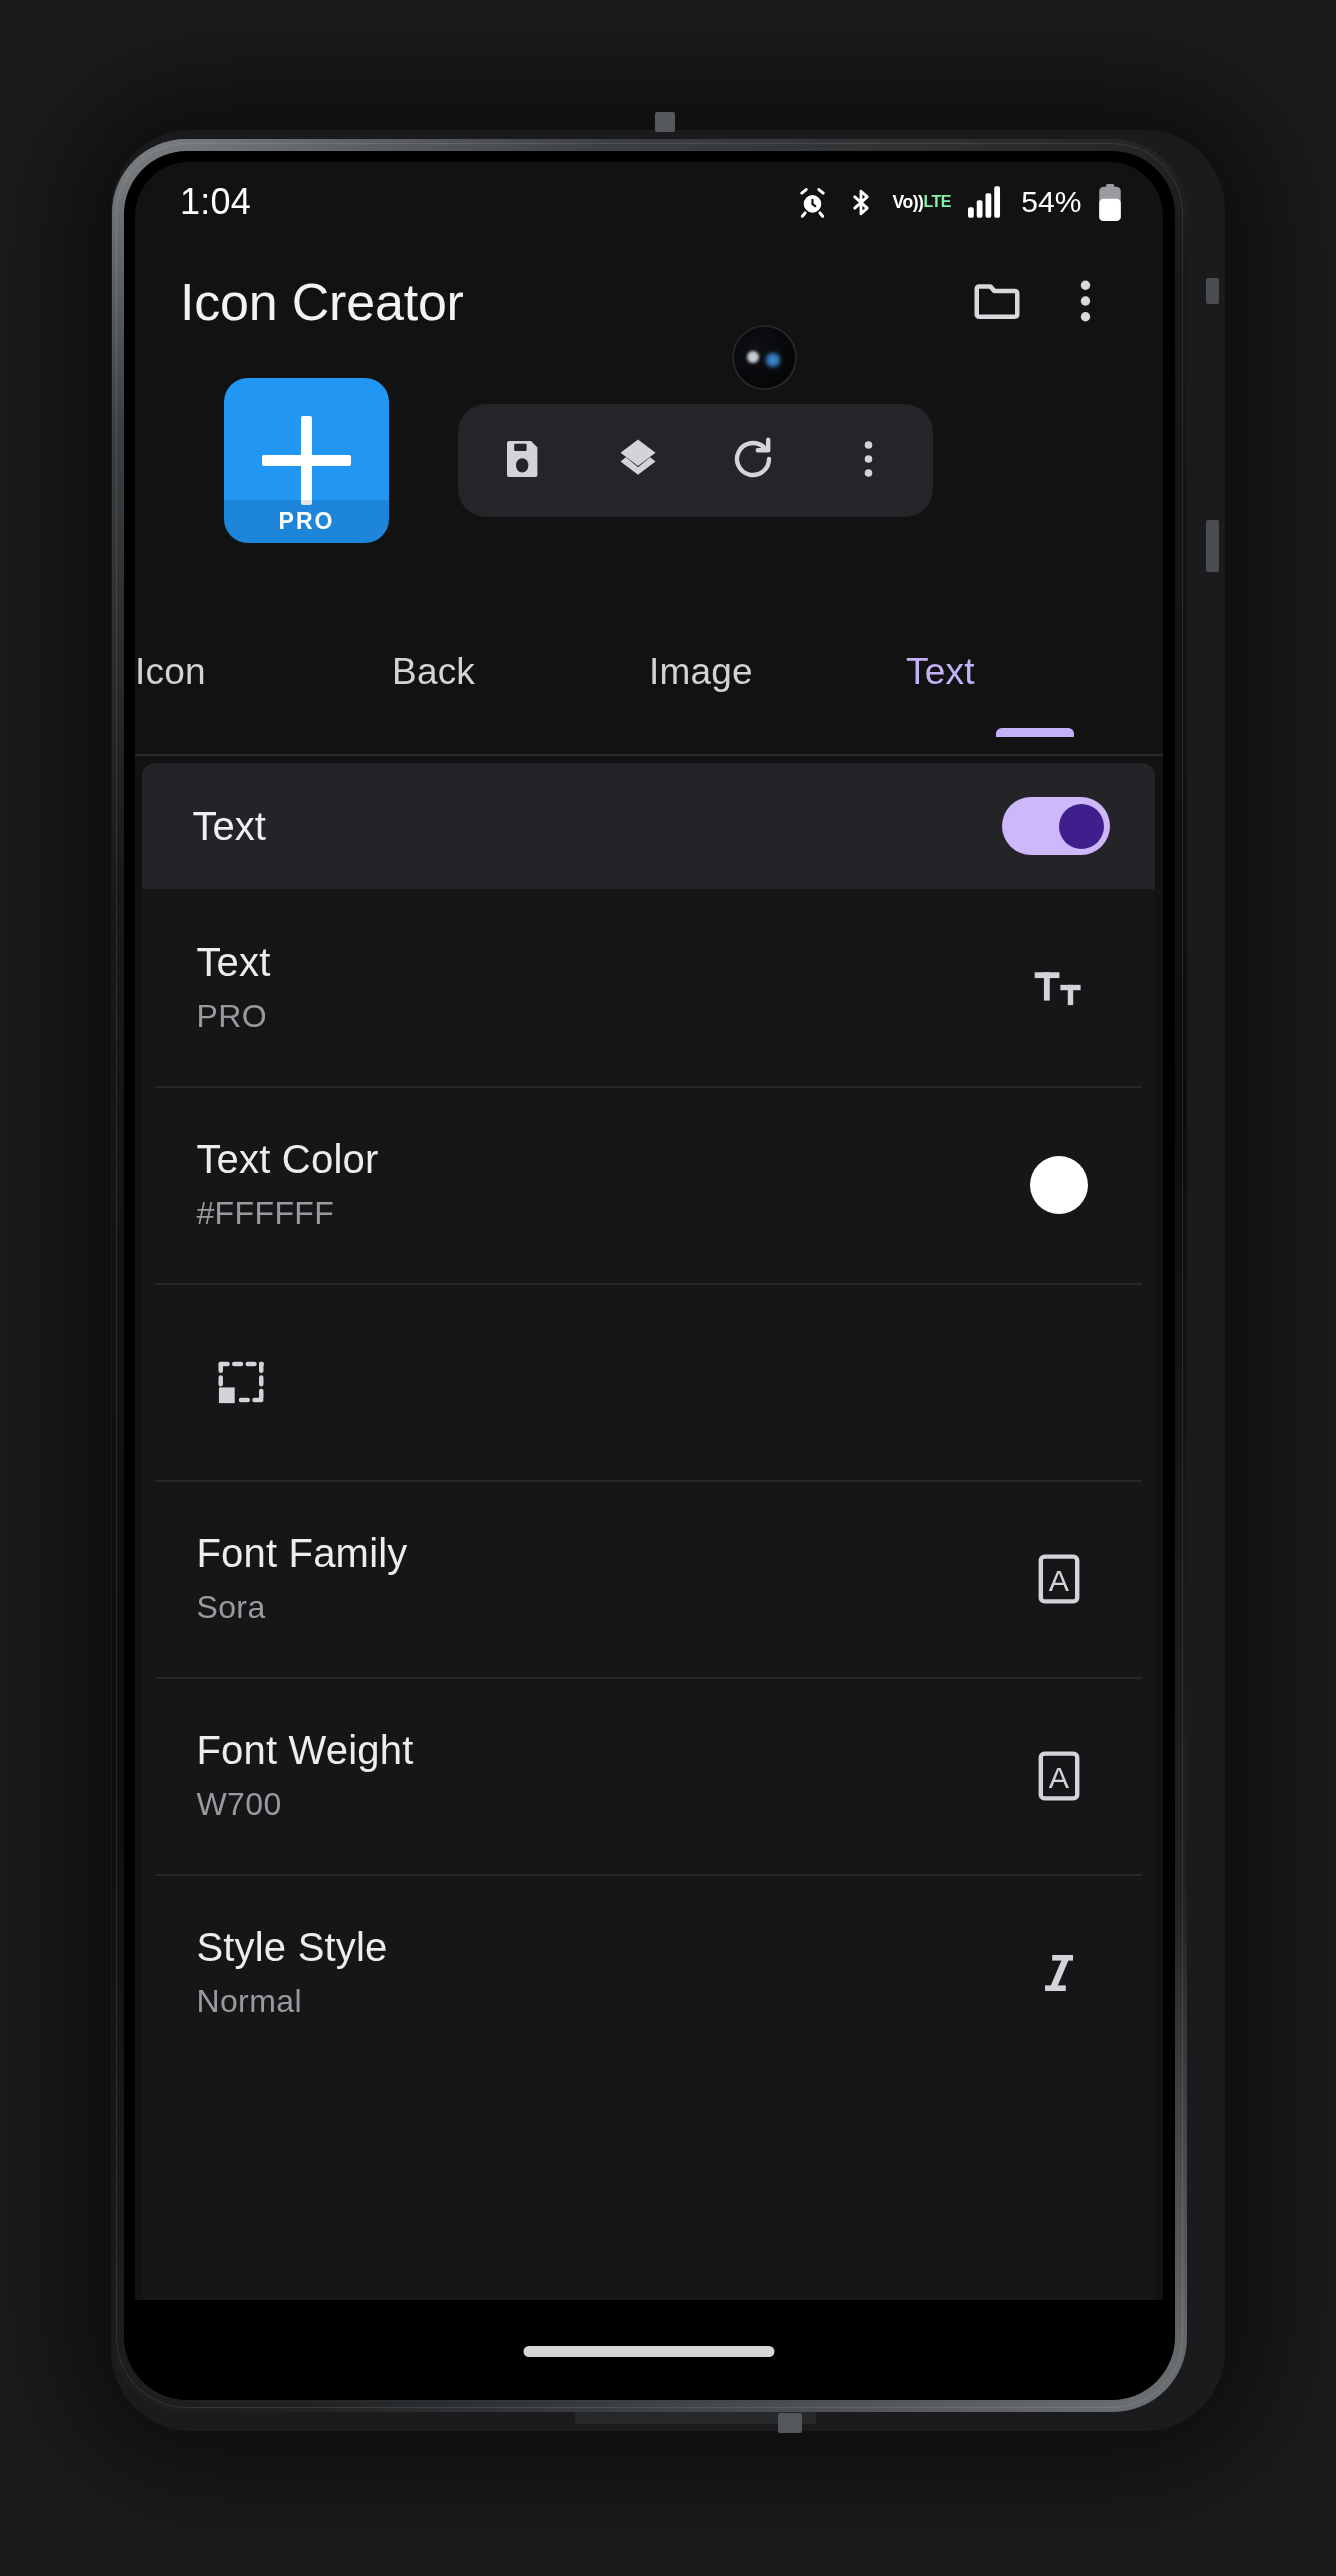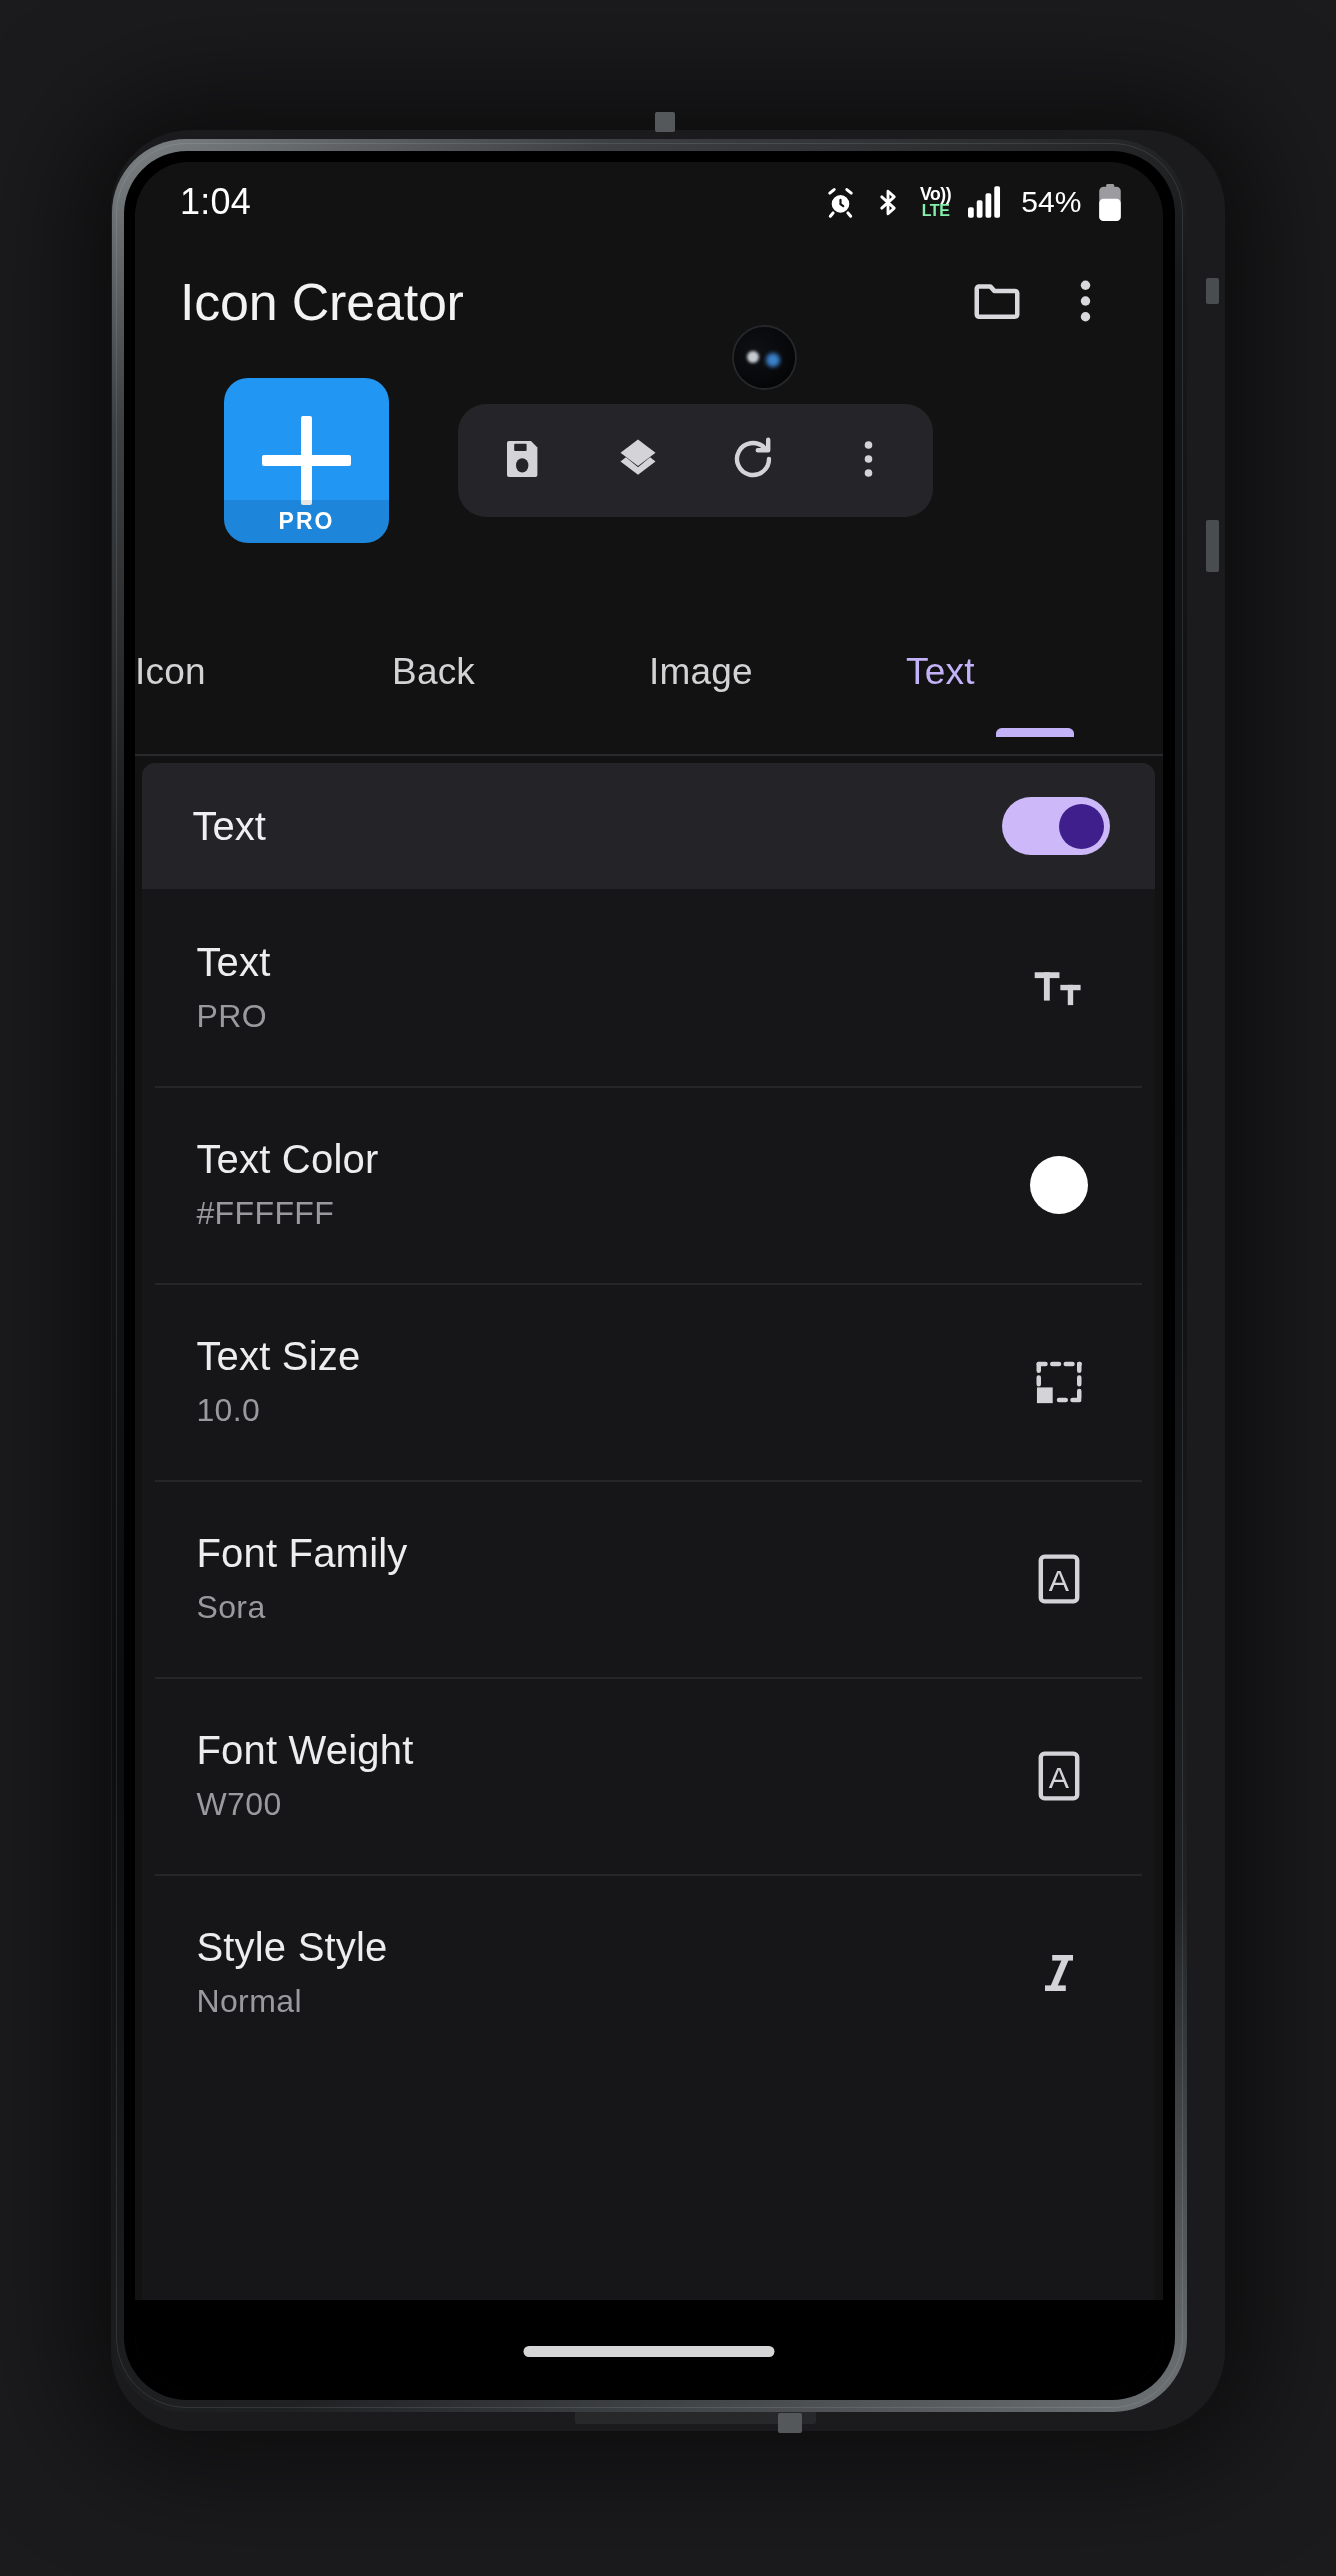--- a/index.html
+++ b/index.html
@@ -252,21 +252,21 @@
             <path d="M6.6 19.6L4.6 22M17.4 19.6L19.4 22" stroke="#fff" stroke-width="2.2"></path>
           </svg>
         </span>
 
         <span class="sicon">
           <svg width="30" height="33" viewBox="0 0 24 24" fill="none" stroke="#fff" stroke-width="2.3" stroke-linejoin="round" stroke-linecap="round">
             <path d="M7 7.5L17 16.5L12 21V3L17 7.5L7 16.5"></path>
           </svg>
         </span>
 
-        <span class="sicon" style="flex-direction:column;line-height:.95;">
+        <span class="sicon" style="flex-direction:row;line-height:.95;">
           <span style="font-size:17.6px;font-weight:700;color:#fff;letter-spacing:-0.5px;">Vo))</span>
           <span style="font-size:16px;font-weight:700;color:#86efac;letter-spacing:-0.5px;">LTE</span>
         </span>
 
         <span class="sicon">
           <svg width="35" height="32" viewBox="0 0 20 18" fill="#fff">
             <rect x="0" y="12" width="3.3" height="6" rx="1"></rect>
             <rect x="5" y="8" width="3.3" height="10" rx="1"></rect>
             <rect x="10" y="4" width="3.3" height="14" rx="1"></rect>
             <rect x="15" y="0" width="3.3" height="18" rx="1"></rect>
@@ -404,24 +404,20 @@
         <span class="setting-text">
           <span class="setting-title">Text Color</span>
           <span class="setting-value">#FFFFFF</span>
         </span>
         <span class="setting-trailing">
           <span class="color-swatch"></span>
         </span>
       </div>
 
       <div class="setting-row">
-        <span class="setting-text">
-          <span class="setting-title">Text Size</span>
-          <span class="setting-value">10.0</span>
-        </span>
         <span class="setting-trailing">
           <svg width="54" height="54" viewBox="0 0 24 24" fill="none" stroke="#d3d3d8" stroke-width="2" stroke-linecap="round">
             <path d="M3 4h3M9 4h3M15 4h3M21 4h0.2"></path>
             <path d="M21 4v3M21 10v3M21 16v3"></path>
             <path d="M3 4v3M3 10v3"></path>
             <path d="M12 20h3M18 20h3"></path>
             <rect x="2.2" y="14.4" width="7" height="7" fill="#d3d3d8" stroke="none"></rect>
           </svg>
         </span>
       </div>

